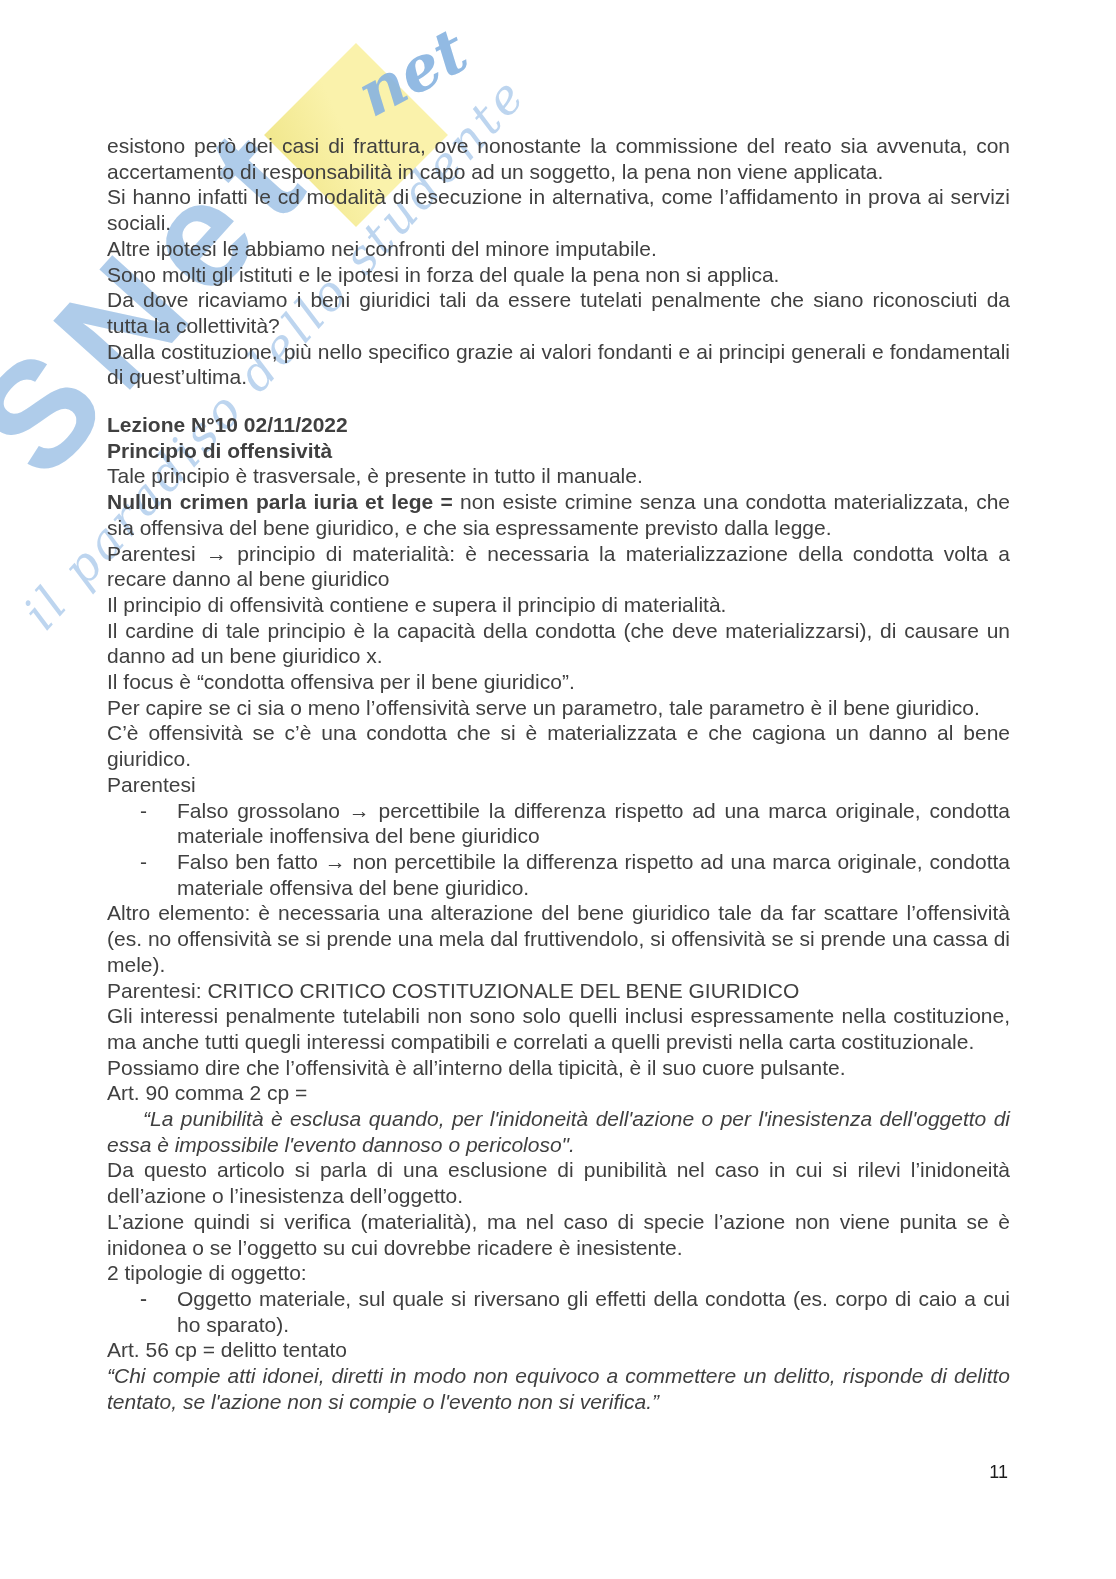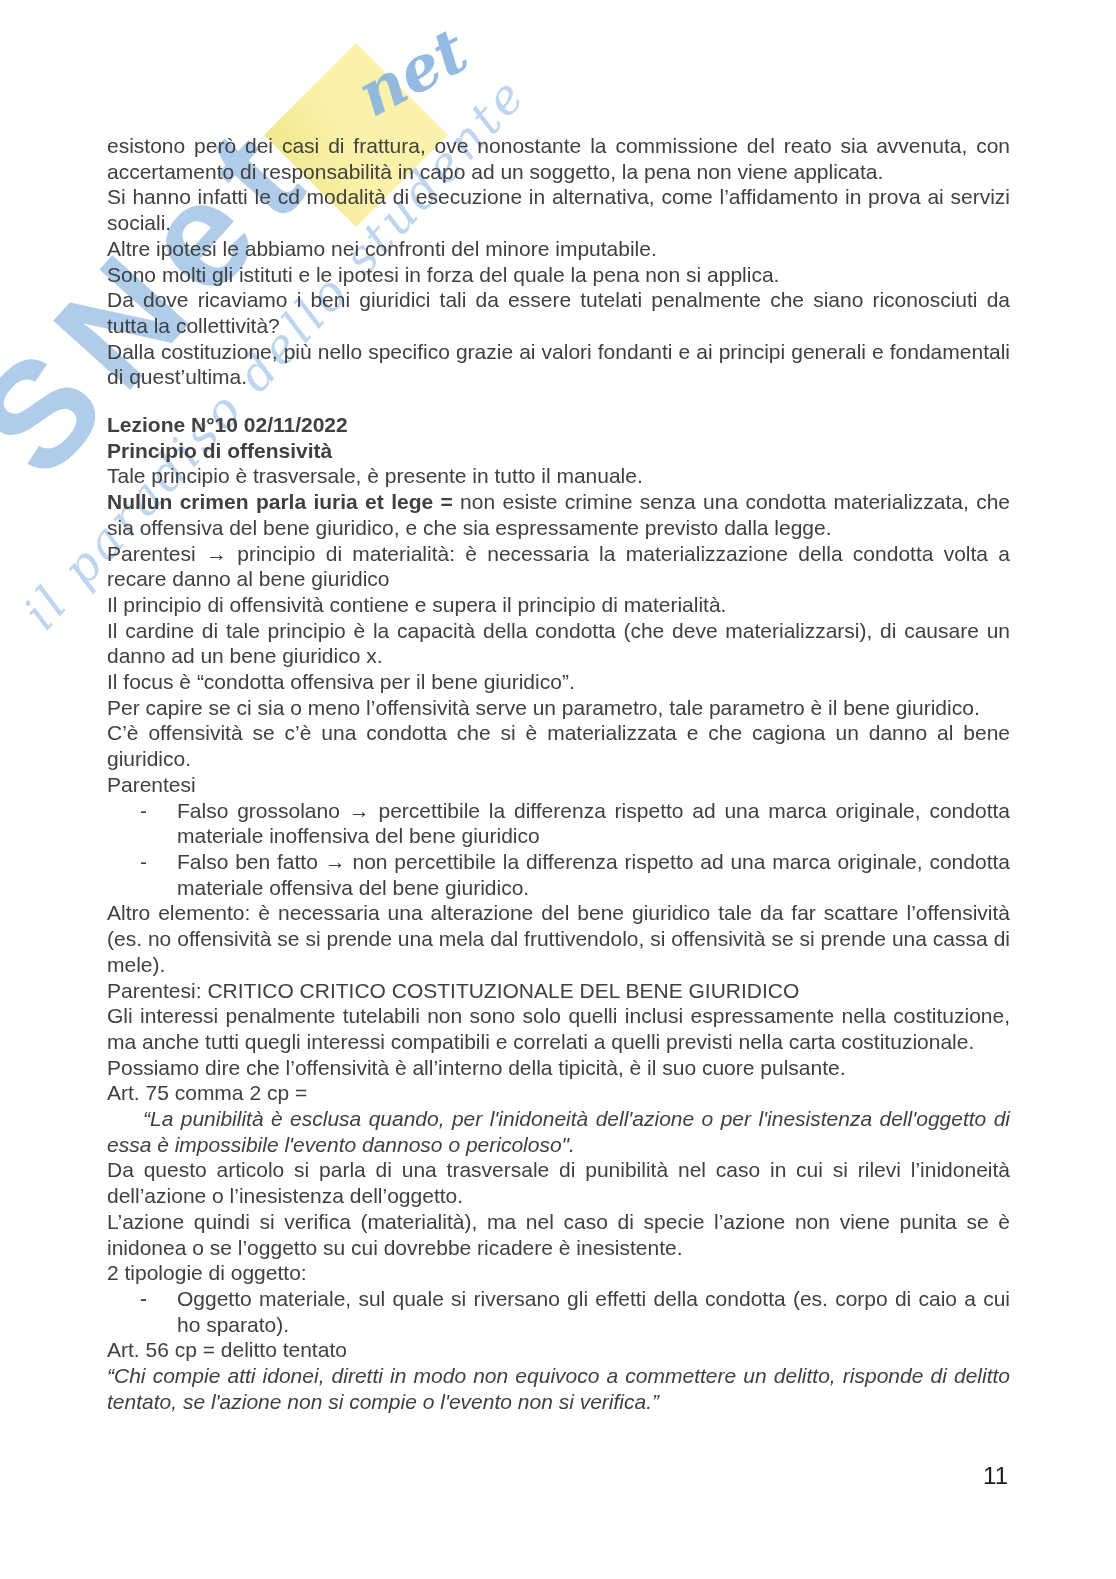--- a/index.html
+++ b/index.html
@@ -71,21 +71,21 @@
   }
   .para { margin: 0; }
   .para.bullet { position: relative; padding-left: 70px; }
   .para.bullet .marker { position: absolute; left: 33px; }
   .spacer { height: 22px; }
 
   .page-number {
     position: absolute;
     top: 1462px; right: 108px;
     z-index: 1;
-    font-size: 24px;
+    font-size: 18px;
     color: #1b1b1b;
   }
 </style>
 </head>
 <body>
 
 <div class="page">
 
   <div class="watermark">
     <div class="wm-diamond"></div>
@@ -112,23 +112,23 @@
       <div class="para"><span>Il focus è “condotta offensiva per il bene giuridico”.</span></div>
       <div class="para"><span>Per capire se ci sia o meno l’offensività serve un parametro, tale parametro è il bene giuridico.</span></div>
       <div class="para"><span>C’è offensività se c’è una condotta che si è materializzata e che cagiona un danno al bene giuridico.</span></div>
       <div class="para"><span>Parentesi</span></div>
       <div class="para bullet"><span class="marker">-</span><span>Falso grossolano → percettibile la differenza rispetto ad una marca originale, condotta materiale inoffensiva del bene giuridico</span></div>
       <div class="para bullet"><span class="marker">-</span><span>Falso ben fatto → non percettibile la differenza rispetto ad una marca originale, condotta materiale offensiva del bene giuridico.</span></div>
       <div class="para"><span>Altro elemento: è necessaria una alterazione del bene giuridico tale da far scattare l’offensività (es. no offensività se si prende una mela dal fruttivendolo, si offensività se si prende una cassa di mele).</span></div>
       <div class="para"><span>Parentesi: CRITICO CRITICO COSTITUZIONALE DEL BENE GIURIDICO</span></div>
       <div class="para"><span>Gli interessi penalmente tutelabili non sono solo quelli inclusi espressamente nella costituzione, ma anche tutti quegli interessi compatibili e correlati a quelli previsti nella carta costituzionale.</span></div>
       <div class="para"><span>Possiamo dire che l’offensività è all’interno della tipicità, è il suo cuore pulsante.</span></div>
-      <div class="para"><span>Art. 75 comma 2 cp =</span></div>
+      <div class="para"><span>Art. 90 comma 2 cp =</span></div>
       <div class="para"><span style="font-style: italic; margin-left: 36px;">“La punibilità è esclusa quando, per l'inidoneità dell'azione o per l'inesistenza dell'oggetto di essa è impossibile l'evento dannoso o pericoloso".</span></div>
-      <div class="para"><span>Da questo articolo si parla di una trasversale di punibilità nel caso in cui si rilevi l’inidoneità dell’azione o l’inesistenza dell’oggetto.</span></div>
+      <div class="para"><span>Da questo articolo si parla di una esclusione di punibilità nel caso in cui si rilevi l’inidoneità dell’azione o l’inesistenza dell’oggetto.</span></div>
       <div class="para"><span>L’azione quindi si verifica (materialità), ma nel caso di specie l’azione non viene punita se è inidonea o se l’oggetto su cui dovrebbe ricadere è inesistente.</span></div>
       <div class="para"><span>2 tipologie di oggetto:</span></div>
       <div class="para bullet"><span class="marker">-</span></div>
       <div class="para bullet"><span class="marker">-</span><span>Oggetto materiale, sul quale si riversano gli effetti della condotta (es. corpo di caio a cui ho sparato).</span></div>
       <div class="para"><span>Art. 56 cp = delitto tentato</span></div>
       <div class="para"><span style="font-style: italic;">“Chi compie atti idonei, diretti in modo non equivoco a commettere un delitto, risponde di delitto tentato, se l'azione non si compie o l'evento non si verifica.”</span></div>
     </div>
 
   <div class="page-number">11</div>
 

